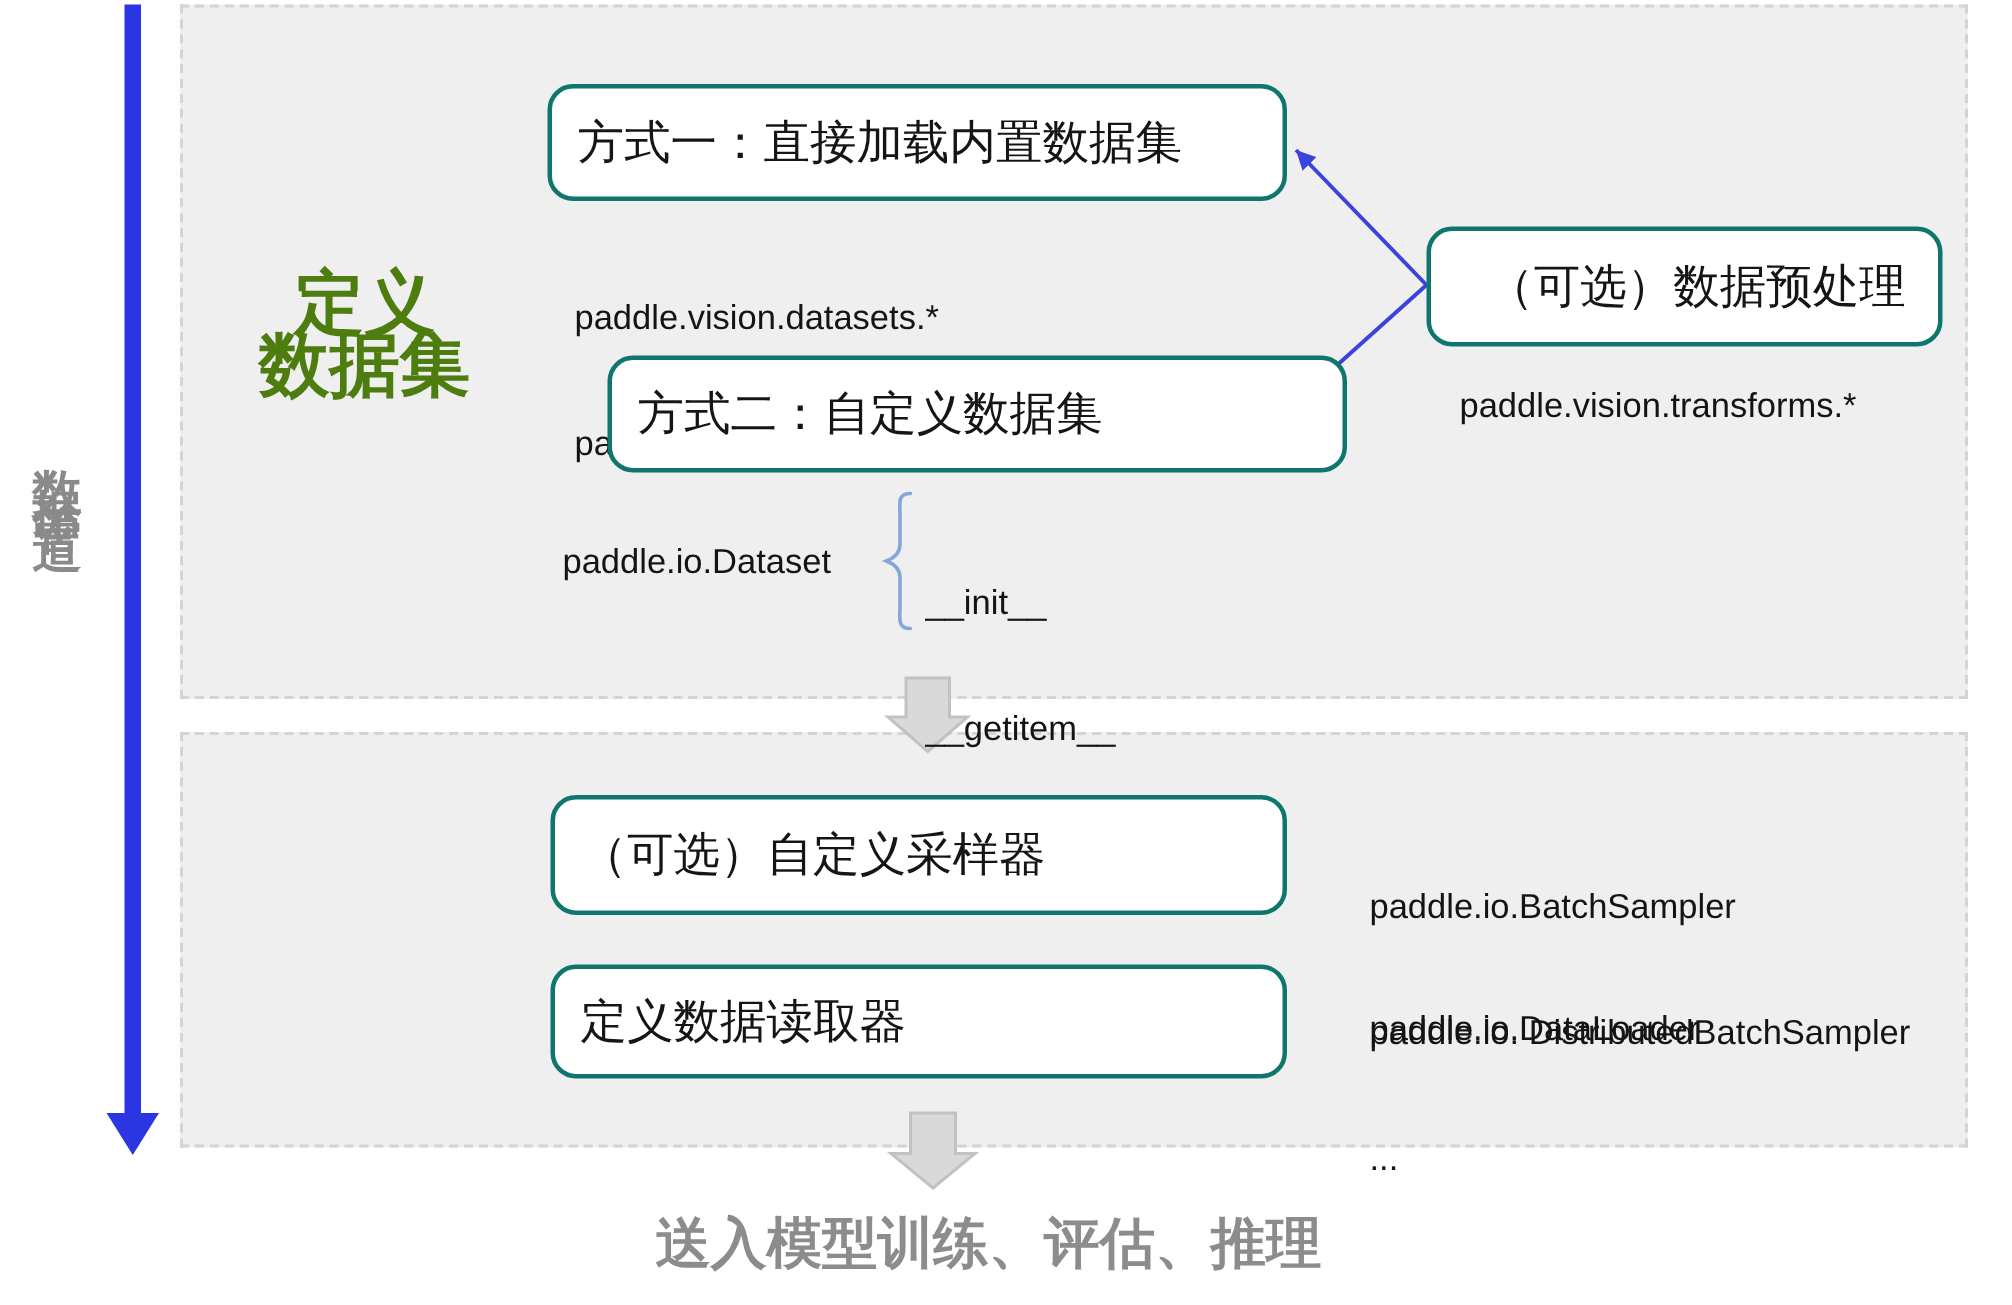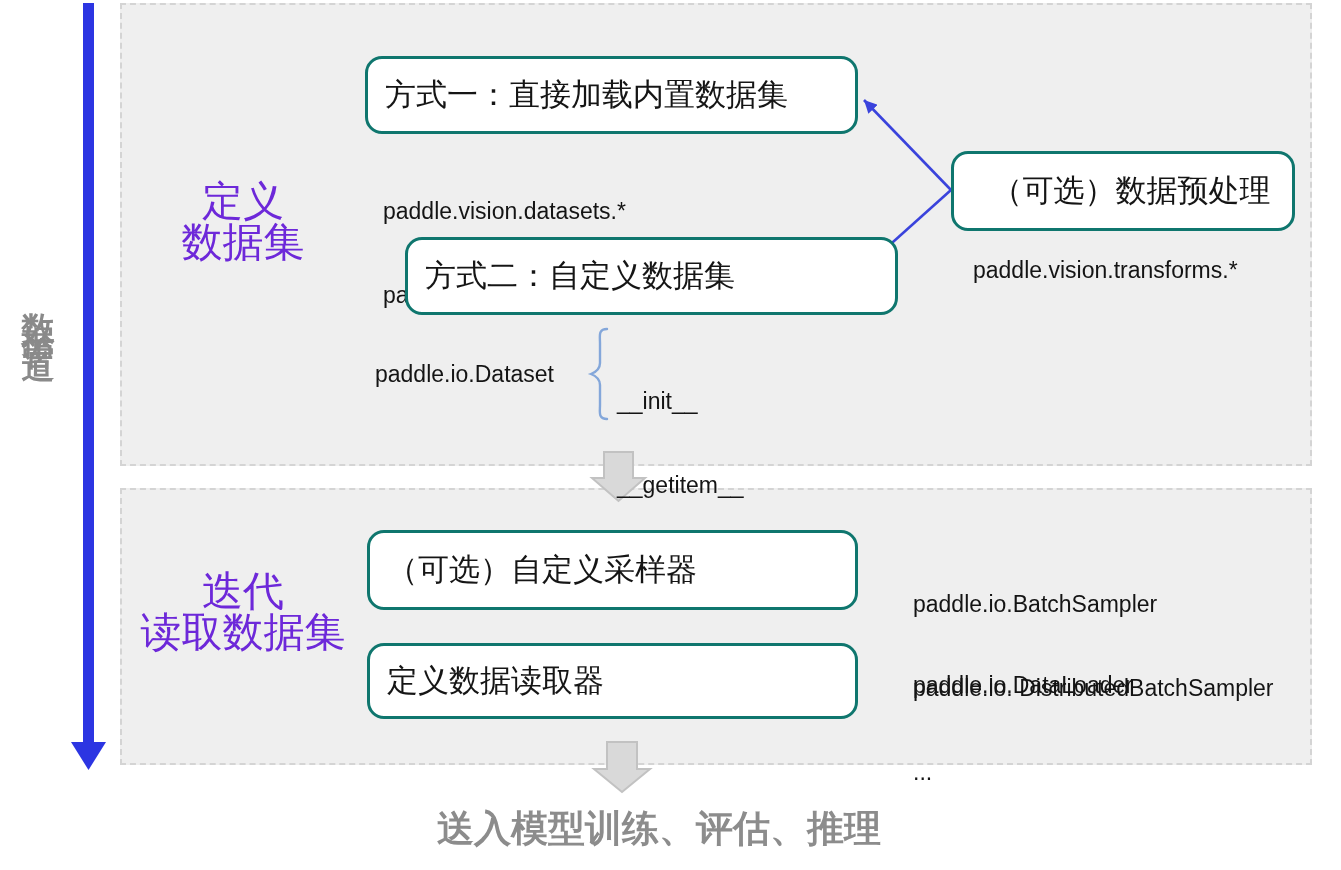--- a/index.html
+++ b/index.html
@@ -5,21 +5,21 @@
   html,body{margin:0;padding:0;background:#ffffff;}
   body{font-family:"Liberation Sans",sans-serif;}
   #canvas{position:relative;width:1341px;height:870px;background:#ffffff;overflow:hidden;}
 
   
   .panel{position:absolute;left:120px;width:1192px;background:#efefef;border:2px dashed #d4d4d4;box-sizing:border-box;}
   #panel-stage1{top:3px;height:463px;}
   #panel-stage2{top:488px;height:277px;}
 
   
-  .stage-label{position:absolute;text-align:center;font-weight:normal;color:#6d28d9;font-size:41px;line-height:41px;}
+  .stage-label{position:absolute;text-align:center;font-weight:bold;color:#4d7c0f;font-size:47px;line-height:41px;}
   #stage1-label{left:133px;top:181px;width:220px;}
   #stage2-label{left:133px;top:571px;width:220px;}
 
   
   .node{position:absolute;background:#ffffff;border:3px solid #0f766e;border-radius:17px;box-sizing:border-box;
         display:flex;align-items:center;font-size:31px;color:#151515;padding-left:17px;}
   #method1-box{left:365px;top:56px;width:493px;height:78px;}
   #method2-box{left:365px;top:237px;width:493px;height:78px;margin-left:40px;}
   #preprocess-box{left:951px;top:151px;width:344px;height:80px;justify-content:center;padding-left:16px;}
   #sampler-box{left:367px;top:530px;width:491px;height:80px;}
@@ -109,24 +109,20 @@
     <div>__getitem__</div>
     <div>__len__</div>
   </div>
 
   <div class="node" id="preprocess-box">
     <span>（可选）数据预处理</span>
   </div>
 
   <div class="api" id="preprocess-api">paddle.vision.transforms.*</div>
 
-  <div class="stage-label" id="stage2-label">
-    <div>迭代</div>
-    <div>读取数据集</div>
-  </div>
 
   <div class="node" id="sampler-box">
     <span>（可选）自定义采样器</span>
   </div>
 
   <div class="api" id="sampler-api">
     <div>paddle.io.BatchSampler</div>
     <div>paddle.io. DistributedBatchSampler</div>
     <div>...</div>
   </div>

